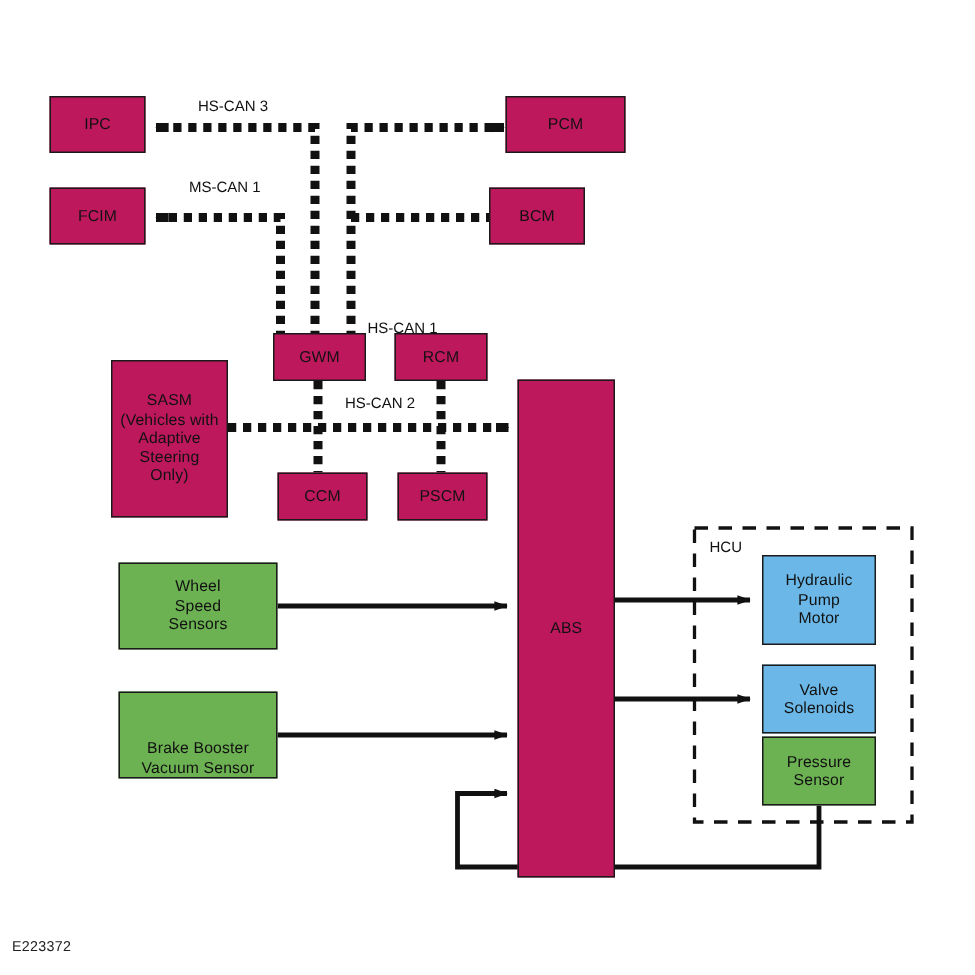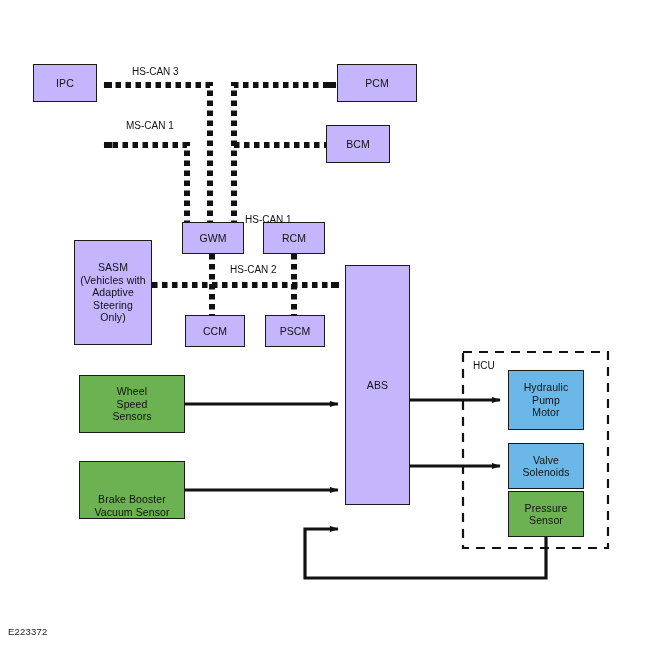--- a/index.html
+++ b/index.html
@@ -18,21 +18,21 @@
     display:flex;
     align-items:center;
     justify-content:center;
     text-align:center;
     font-size:10.5px;
     line-height:12.5px;
     color:#111111;
     letter-spacing:.1px;
     z-index:3;
   }
-  .n-yellow{background:#c4b5fd;}
+  .n-yellow{background:#be185d;}
   .n-green{background:#6CB252;}
   .n-blue{background:#6BB8E8;}
   .node span{display:block;padding:0 2px;}
   .buslabel{
     position:absolute;
     font-size:10px;
     color:#111111;
     z-index:4;
     white-space:nowrap;
     background:transparent;
@@ -100,20 +100,23 @@
       <path d="M546,537 L546,578 L305,578 L305,529 L338,529" marker-end="url(#arw)"></path>
     </g>
 
     <rect x="463" y="352" width="145" height="196" fill="none" stroke="#111111" stroke-width="2.2" stroke-dasharray="9,7"></rect>
   </svg>
 
   <div class="node n-yellow" style="left:33px;top:64px;width:64px;height:38px;">
     <span>IPC</span>
   </div>
 
+  <div class="node n-yellow" style="left:33px;top:125px;width:64px;height:38px;">
+    <span>FCIM</span>
+  </div>
 
   <div class="node n-yellow" style="left:337px;top:64px;width:80px;height:38px;">
     <span>PCM</span>
   </div>
 
   <div class="node n-yellow" style="left:326px;top:125px;width:64px;height:38px;">
     <span>BCM</span>
   </div>
 
   <div class="node n-yellow" style="left:182px;top:222px;width:62px;height:32px;">
@@ -129,21 +132,21 @@
   </div>
 
   <div class="node n-yellow" style="left:265px;top:315px;width:60px;height:32px;">
     <span>PSCM</span>
   </div>
 
   <div class="node n-yellow" style="left:74px;top:240px;width:78px;height:105px;">
     <span>SASM<br>(Vehicles with<br>Adaptive<br>Steering<br>Only)</span>
   </div>
 
-  <div class="node n-yellow" style="left:345px;top:265px;width:65px;height:240px;">
+  <div class="node n-yellow" style="left:345px;top:253px;width:65px;height:332px;">
     <span>ABS</span>
   </div>
 
   <div class="node n-green" style="left:79px;top:375px;width:106px;height:58px;">
     <span>Wheel<br>Speed<br>Sensors</span>
   </div>
 
   <div class="node n-green" style="left:79px;top:461px;width:106px;height:58px;align-items:flex-end;">
     <span>Brake Booster<br>Vacuum Sensor</span>
   </div>

